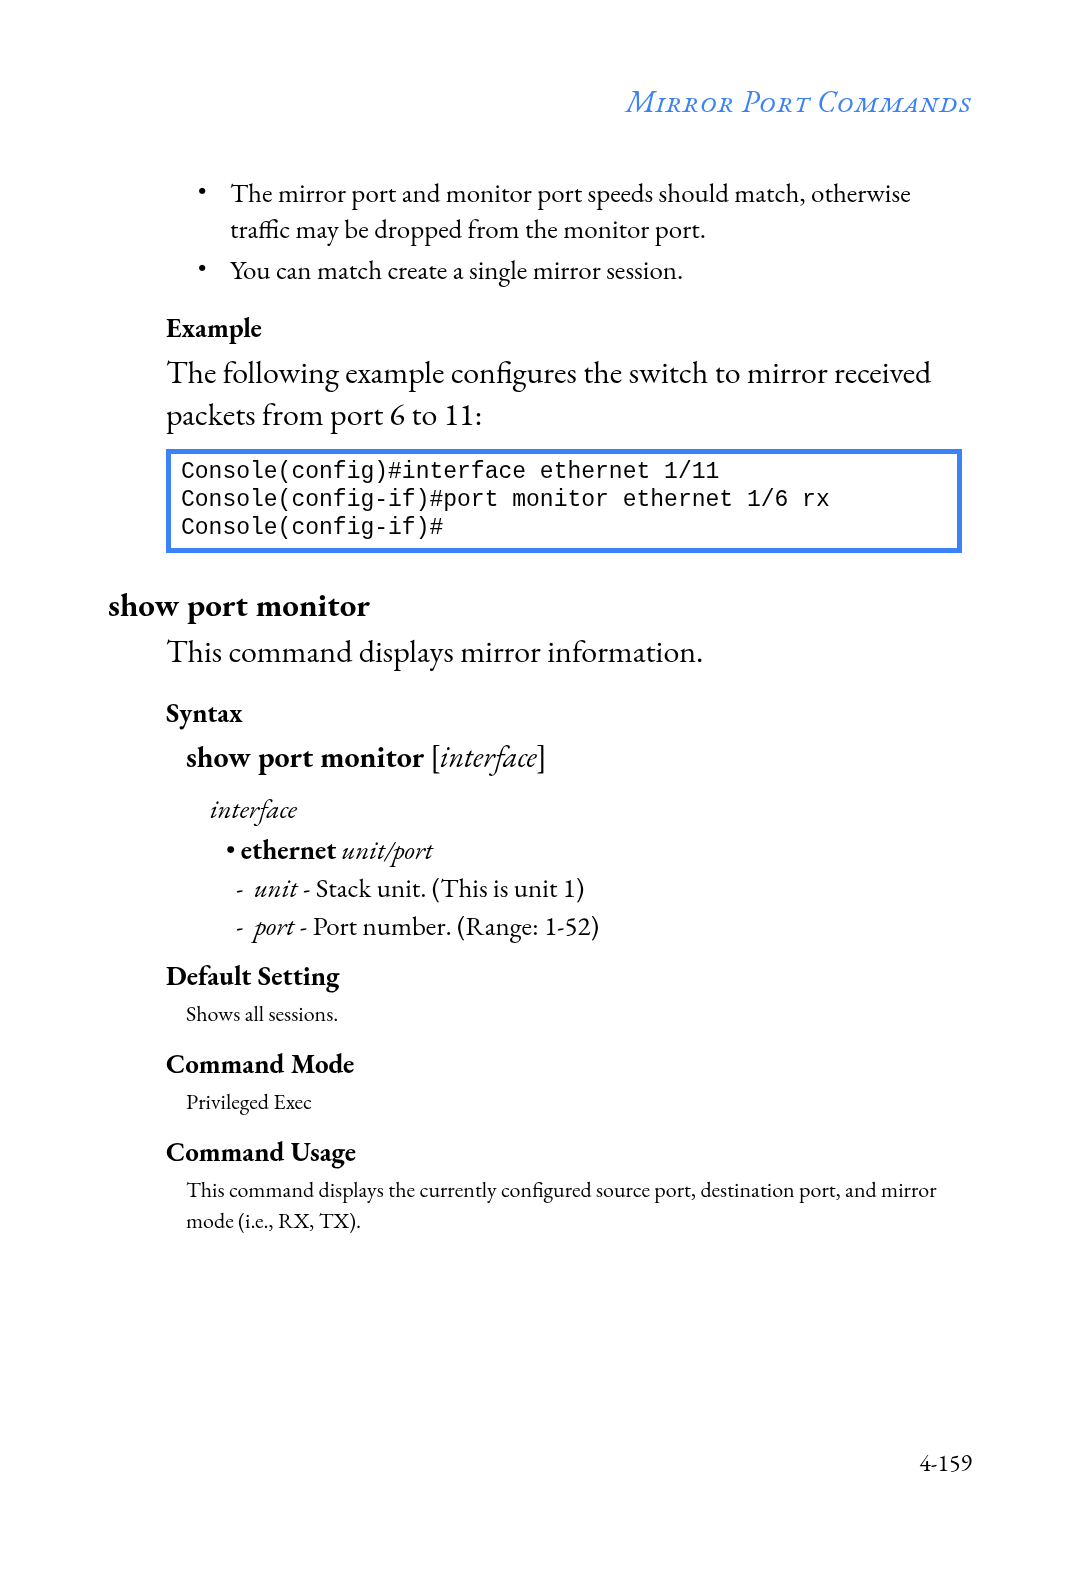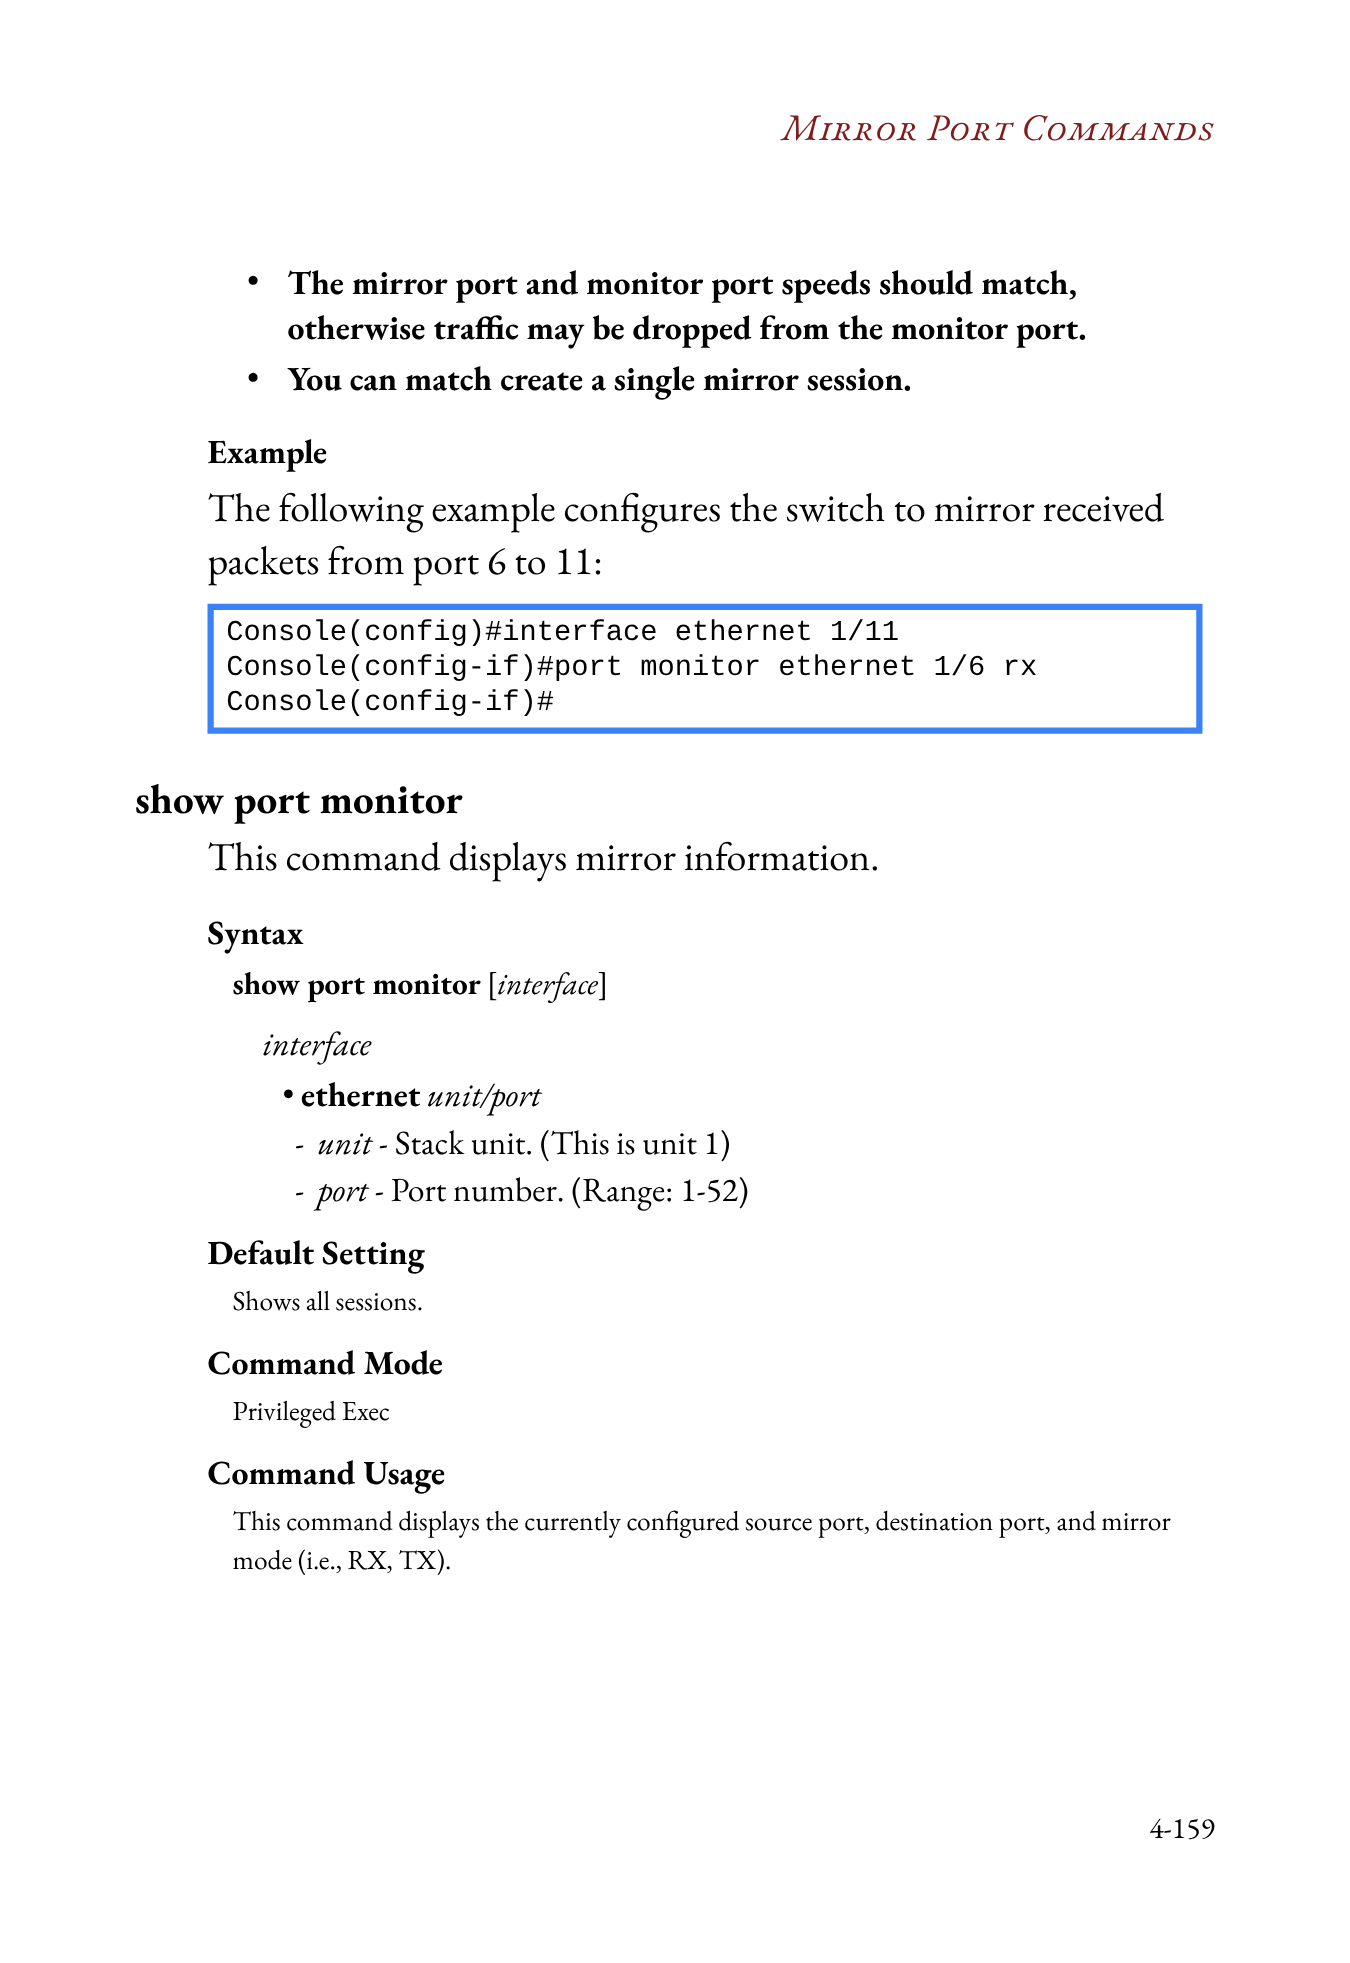--- a/index.html
+++ b/index.html
@@ -18,33 +18,32 @@
     height: 1570px;
     box-sizing: border-box;
     padding: 82px 108px 0 108px;
   }
   .running-head {
     text-align: right;
     font-style: italic;
     font-variant: small-caps;
     font-size: 30px;
     letter-spacing: 0.5px;
-    margin-bottom: 88px;
-    color: #7f1d1d;
+    margin-bottom: 54px;
+    color: #3b82f6;
   }
   .body-block {
     margin-left: 58px;
   }
   ul.top-bullets {
     list-style: none;
     padding: 0;
     margin: 0 0 22px 28px;
     font-size: 27px;
     line-height: 1.32;
-    font-weight: bold;
   }
   ul.top-bullets li {
     position: relative;
     padding-left: 36px;
     margin-bottom: 6px;
   }
   ul.top-bullets li::before {
     content: "•";
     position: absolute;
     left: 4px;
@@ -71,21 +70,21 @@
     white-space: pre;
     margin: 4px 10px 30px 0;
   }
   .section-heading {
     font-weight: bold;
     font-size: 33px;
     margin: 10px 0 4px -58px;
   }
   .syntax-indent {
     margin-left: 20px;
-    font-size: 25px;
+    font-size: 30px;
     line-height: 1.4;
   }
   .syntax-sub {
     margin-left: 44px;
     font-size: 27px;
     line-height: 1.55;
   }
   .syntax-sub2 {
     margin-left: 60px;
     font-size: 27px;

